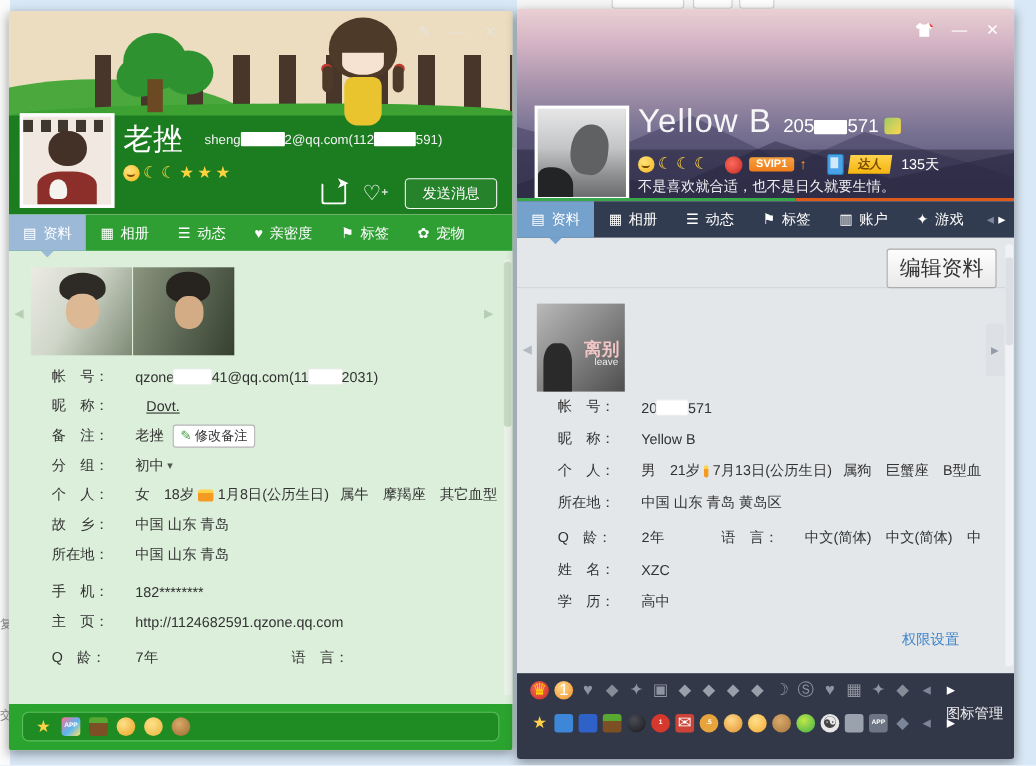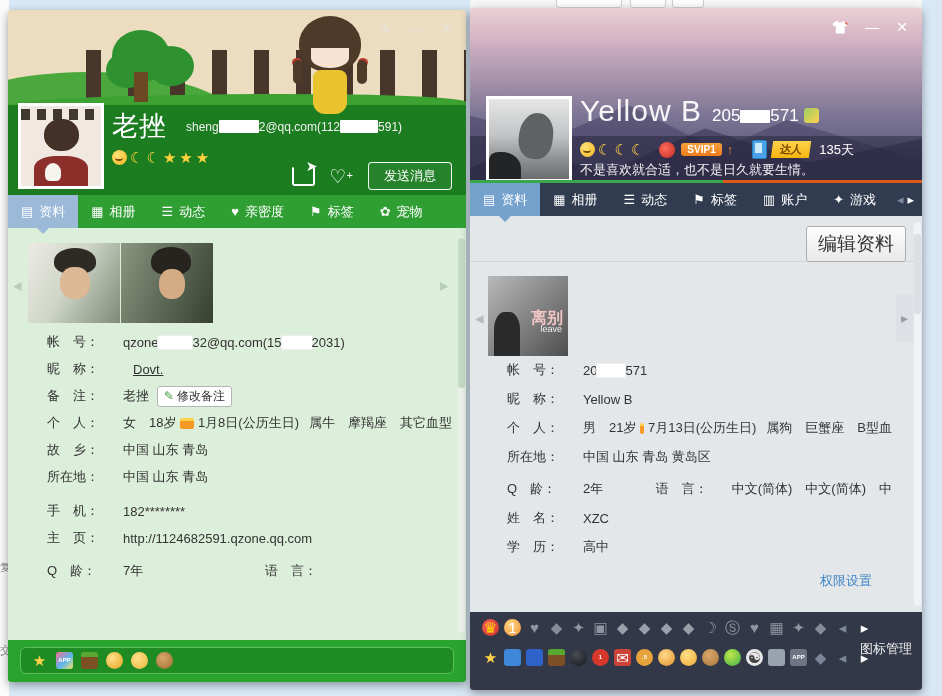--- a/index.html
+++ b/index.html
@@ -85,21 +85,21 @@
   .fields{position:absolute;font-size:13px;color:#333;white-space:nowrap;margin-left:17px;}
   .lw-fields{left:22px;top:106px;right:14px;overflow:hidden;}
   .frow{margin-bottom:11px;height:16px;display:flex;align-items:center;}
   .flabel{display:inline-block;width:76px;flex:none;color:#333;}
   .mt8{margin-top:8px;} .mt17{margin-top:17px;} .mt18{margin-top:18px;}
   .pad-l10{padding-left:10px;text-decoration:underline;}
   .remark-btn{margin-left:8px;display:inline-flex;align-items:center;gap:3px;background:#fff;border:1px solid #b5b5b5;border-radius:3px;padding:1px 6px;font-size:12px;color:#333;}
   .remark-btn .pen{color:#3a9a3a;font-size:12px;}
   .caret{font-size:10px;color:#555;margin-left:3px;}
   .cake{position:relative;display:inline-block;width:14px;height:11px;margin:0 4px;background:linear-gradient(180deg,#ffd24a 0 3px,#f59a23 3px 100%);border-radius:2px;vertical-align:-1px;}
-  .qcol{display:inline-block;width:142px;}
+  .qcol{display:inline-block;width:142px;font-family:Liberation Mono, monospace;}
   .link{color:#3f85c6;}
 
   
   .lw-bar{position:absolute;left:0;top:630px;width:458px;height:42px;background:#2ba32f;}
   .lw-bar-inner{position:absolute;left:12px;right:12px;top:7px;height:27px;border:1px solid #5cbf5e;border-radius:6px;background:#1e8b23;display:flex;align-items:center;gap:8px;padding-left:10px;box-sizing:border-box;}
   .bicon{display:inline-flex;width:17px;height:17px;align-items:center;justify-content:center;font-size:15px;line-height:17px;border-radius:3px;flex:none;}
   .bicon.rd{border-radius:50%;}
   .bicon.sq{border-radius:3px;}
   .bicon.tiny{font-size:6px;font-weight:bold;letter-spacing:0;}
 
@@ -248,35 +248,40 @@
       <div class="photo lw-ph1"></div>
       <div class="photo lw-ph2"></div>
       <span class="pnav" style="left:432px;top:47px;">▸</span>
       <div class="vscroll lw-scroll"></div>
 
       <div class="fields lw-fields">
         <div class="frow">
           <span class="flabel">帐　号：</span>
           <span>qzone</span>
             <span class="censor w34" style="background:#fff;box-shadow:0 0 0 1px #eee;"></span>
-            <span>32@qq.com(15</span>
+            <span>41@qq.com(11</span>
             <span class="censor w30" style="background:#fff;box-shadow:0 0 0 1px #eee;"></span>
             <span>2031)</span>
         </div>
         <div class="frow">
           <span class="flabel">昵　称：</span>
           <span class="pad-l10">Dovt.</span>
         </div>
         <div class="frow">
           <span class="flabel">备　注：</span>
           <span>老挫</span>
           <span class="remark-btn">
               <span class="pen">✎</span>
               <span>修改备注</span>
             </span>
+        </div>
+        <div class="frow">
+          <span class="flabel">分　组：</span>
+          <span>初中</span>
+          <span class="caret">▾</span>
         </div>
         <div class="frow mt8">
           <span class="flabel">个　人：</span>
           <span>女　18岁</span>
           <span class="cake"></span>
           <span>1月8日(公历生日)</span>
           <span style="margin-left:10px;">属牛　摩羯座　其它血型</span>
         </div>
         <div class="frow">
           <span class="flabel">故　乡：</span>

